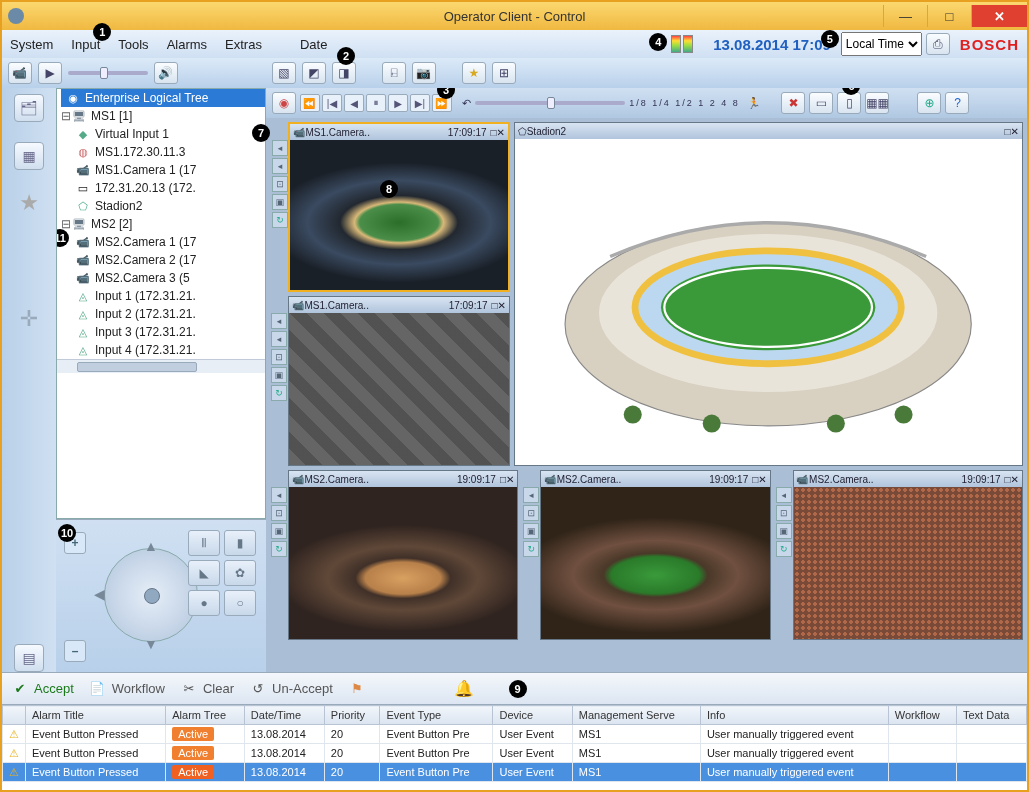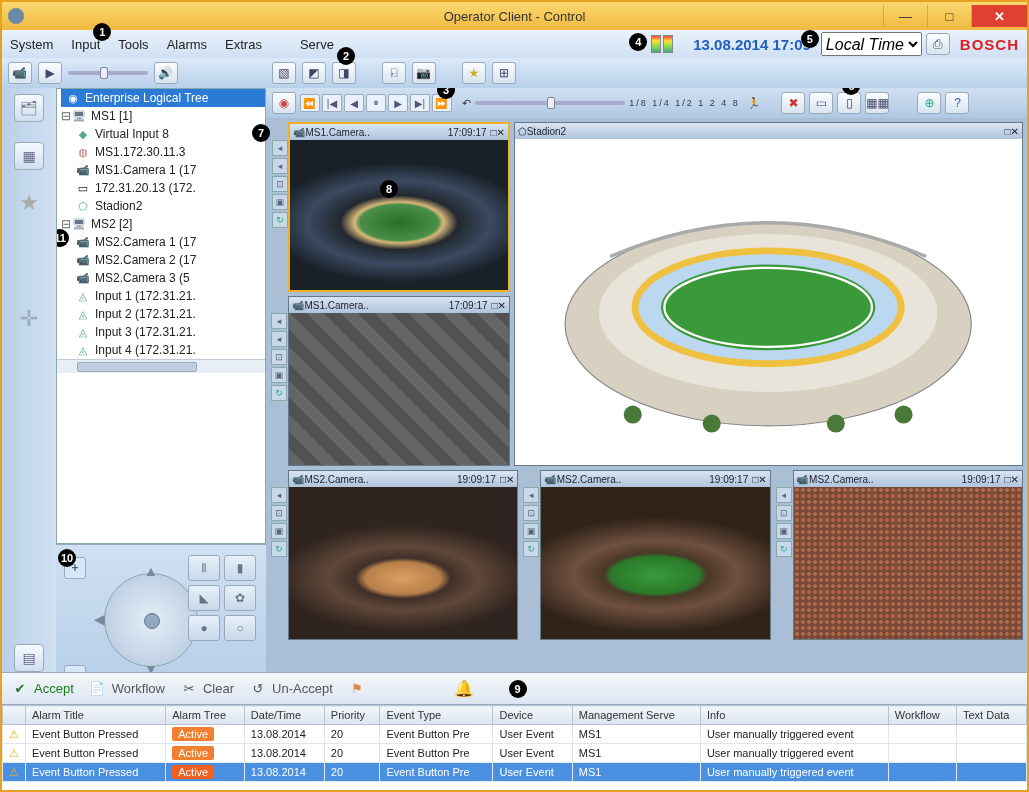--- a/index.html
+++ b/index.html
@@ -9,21 +9,21 @@
 .titlebar .logo { width: 16px; height: 16px; margin: 0 6px; background: #6a8aa8; border-radius: 50%; }
 .titlebar .title { position:absolute; left:50%; transform:translateX(-50%); color:#333; font-size:13px; }
 .titlebar .winbtns { margin-left:auto; display:flex; }
 .winbtn { width:44px; height:22px; display:flex; align-items:center; justify-content:center; color:#333; font-size:13px; border-left:1px solid #d8a840; }
 .winbtn.close { background:#e04030; color:#fff; width:56px; font-weight:bold; }
 
 .menubar { height: 28px; background: linear-gradient(#eaf2fb,#cfe0f3); display:flex; align-items:center; padding:0 8px; font-size:13px; color:#222; }
 .menubar .item { margin-right: 18px; cursor:default; }
 .menubar .spacer { flex:1; }
 .menubar .datetime { color:#2060c0; font-weight:bold; font-size:15px; margin:0 10px; }
-.menubar select { font-size:16px; height:24px;font-style:italic; }
+.menubar select { font-size:12px; height:24px; }
 .menubar .bosch { color:#e02020; font-weight:bold; letter-spacing:1px; font-size:15px; margin-left:6px; }
 .menubar .hdd { display:inline-flex; gap:2px; margin-right:10px; }
 .hdd-bar { width:10px; height:18px; background:linear-gradient(to top,#4a8,#9d4 40%,#fd3 70%,#f44); border:1px solid #888; }
 
 .toolbar1 { height: 30px; background: linear-gradient(#dceaf8,#b8d0ea); display:flex; align-items:center; padding:0 6px; gap:6px; }
 .tbtn { width:24px; height:22px; background:linear-gradient(#fafdff,#d8e4f0); border:1px solid #9ab; border-radius:3px; display:flex; align-items:center; justify-content:center; font-size:12px; color:#446; }
 .slider { width:80px; height:4px; background:#aac; position:relative; border-radius:2px; }
 .slider .thumb { position:absolute; top:-4px; left:40%; width:8px; height:12px; background:#eef; border:1px solid #789; border-radius:2px; }
 
 .toolbar2 { height: 30px; background: linear-gradient(#d0e0f2,#b0c8e2); display:flex; align-items:center; padding:0 6px; gap:4px; font-size:11px; color:#335; }
@@ -38,21 +38,21 @@
 
 .leftcol { width:210px; display:flex; flex-direction:column; }
 .treebox { flex:1; background:#fff; border:1px solid #8aa; overflow:auto; }
 .tree ul { list-style:none; padding-left:14px; }
 .tree li { padding:2px 0; white-space:nowrap; font-size:12px; color:#222; display:flex; align-items:center; }
 .tree li .ico { width:16px; height:14px; margin-right:4px; display:inline-flex;align-items:center;justify-content:center; font-size:11px; }
 .tree .root { background:#2a7ad6; color:#fff; padding:2px 4px; }
 .tree .exp { width:10px; color:#666; }
 .ic-cam{color:#b78a2a;} .ic-inp{color:#5a8;} .ic-srv{color:#678;} .ic-db{color:#c66;} .ic-map{color:#4a8;}
 
-.ptzbox { height:128px; background:linear-gradient(#d0e0f2,#b8d0ea); border-top:1px solid #9ab; position:relative; }
+.ptzbox { height:153px; background:linear-gradient(#d0e0f2,#b8d0ea); border-top:1px solid #9ab; position:relative; }
 .ptzpad { position:absolute; left:40px; top:20px; width:110px; height:110px; }
 .ptzpad .ring { position:absolute; inset:8px; border-radius:50%; background:radial-gradient(#e6eef8,#b0c4dc); border:1px solid #8aa; }
 .ptzpad .dot { position:absolute; left:48px; top:48px; width:16px; height:16px; border-radius:50%; background:#90a8c0; border:1px solid #678; }
 .ptzpad .arr { position:absolute; color:#789; font-size:14px; }
 .ptzside { position:absolute; right:10px; top:10px; display:grid; grid-template-columns:32px 32px; gap:4px; }
 .ptzside div{ height:26px; background:linear-gradient(#e8f0fa,#c8d8ea); border:1px solid #9ab; border-radius:3px; display:flex;align-items:center;justify-content:center;color:#678;font-size:12px; }
 .zoom { position:absolute; left:8px; width:22px; height:22px; background:#d8e8f8; border:1px solid #9ab; border-radius:3px; color:#467; display:flex;align-items:center;justify-content:center; font-weight:bold; }
 .zoom.plus{top:12px;} .zoom.minus{top:120px;}
 
 .main { flex:1; display:flex; flex-direction:column; background:#aabfd6; }
@@ -112,21 +112,21 @@
     </div>
   </div>
 
   <div class="menubar rel">
     <span class="item">System</span>
     <span class="item rel"><span>Input</span><span class="annot" style="top:-14px;left:22px">1</span></span>
     <span class="item">Tools</span>
     <span class="item">Alarms</span>
     <span class="item">Extras</span>
     <span style="width:20px"></span>
-    <span class="item">Serve</span>
+    <span class="item">Date</span>
     <span class="spacer"></span>
     <span class="hdd rel">
       <span class="annot" style="top:-2px;left:-22px">4</span>
       <span class="hdd-bar"></span>
       <span class="hdd-bar"></span>
     </span>
     <span class="datetime rel"><span>13.08.2014 17:09</span></span>
     <span class="rel"><span class="annot" style="top:-2px;left:-20px">5</span>
       <select><option>Local Time</option></select>
     </span>
@@ -182,21 +182,21 @@
                 <span>Enterprise Logical Tree</span>
               </li>
             <li>
                 <span class="exp">⊟</span>
                 <span class="ico ic-srv">🖥</span>
                 <span>MS1 [1]</span>
               </li>
             <ul>
               <li>
                   <span class="ico ic-inp">◆</span>
-                  <span>Virtual Input 8</span>
+                  <span>Virtual Input 1</span>
                 </li>
               <li>
                   <span class="ico ic-db">◍</span>
                   <span>MS1.172.30.11.3</span>
                 </li>
               <li>
                   <span class="ico ic-cam">📹</span>
                   <span>MS1.Camera 1 (17</span>
                 </li>
               <li>

